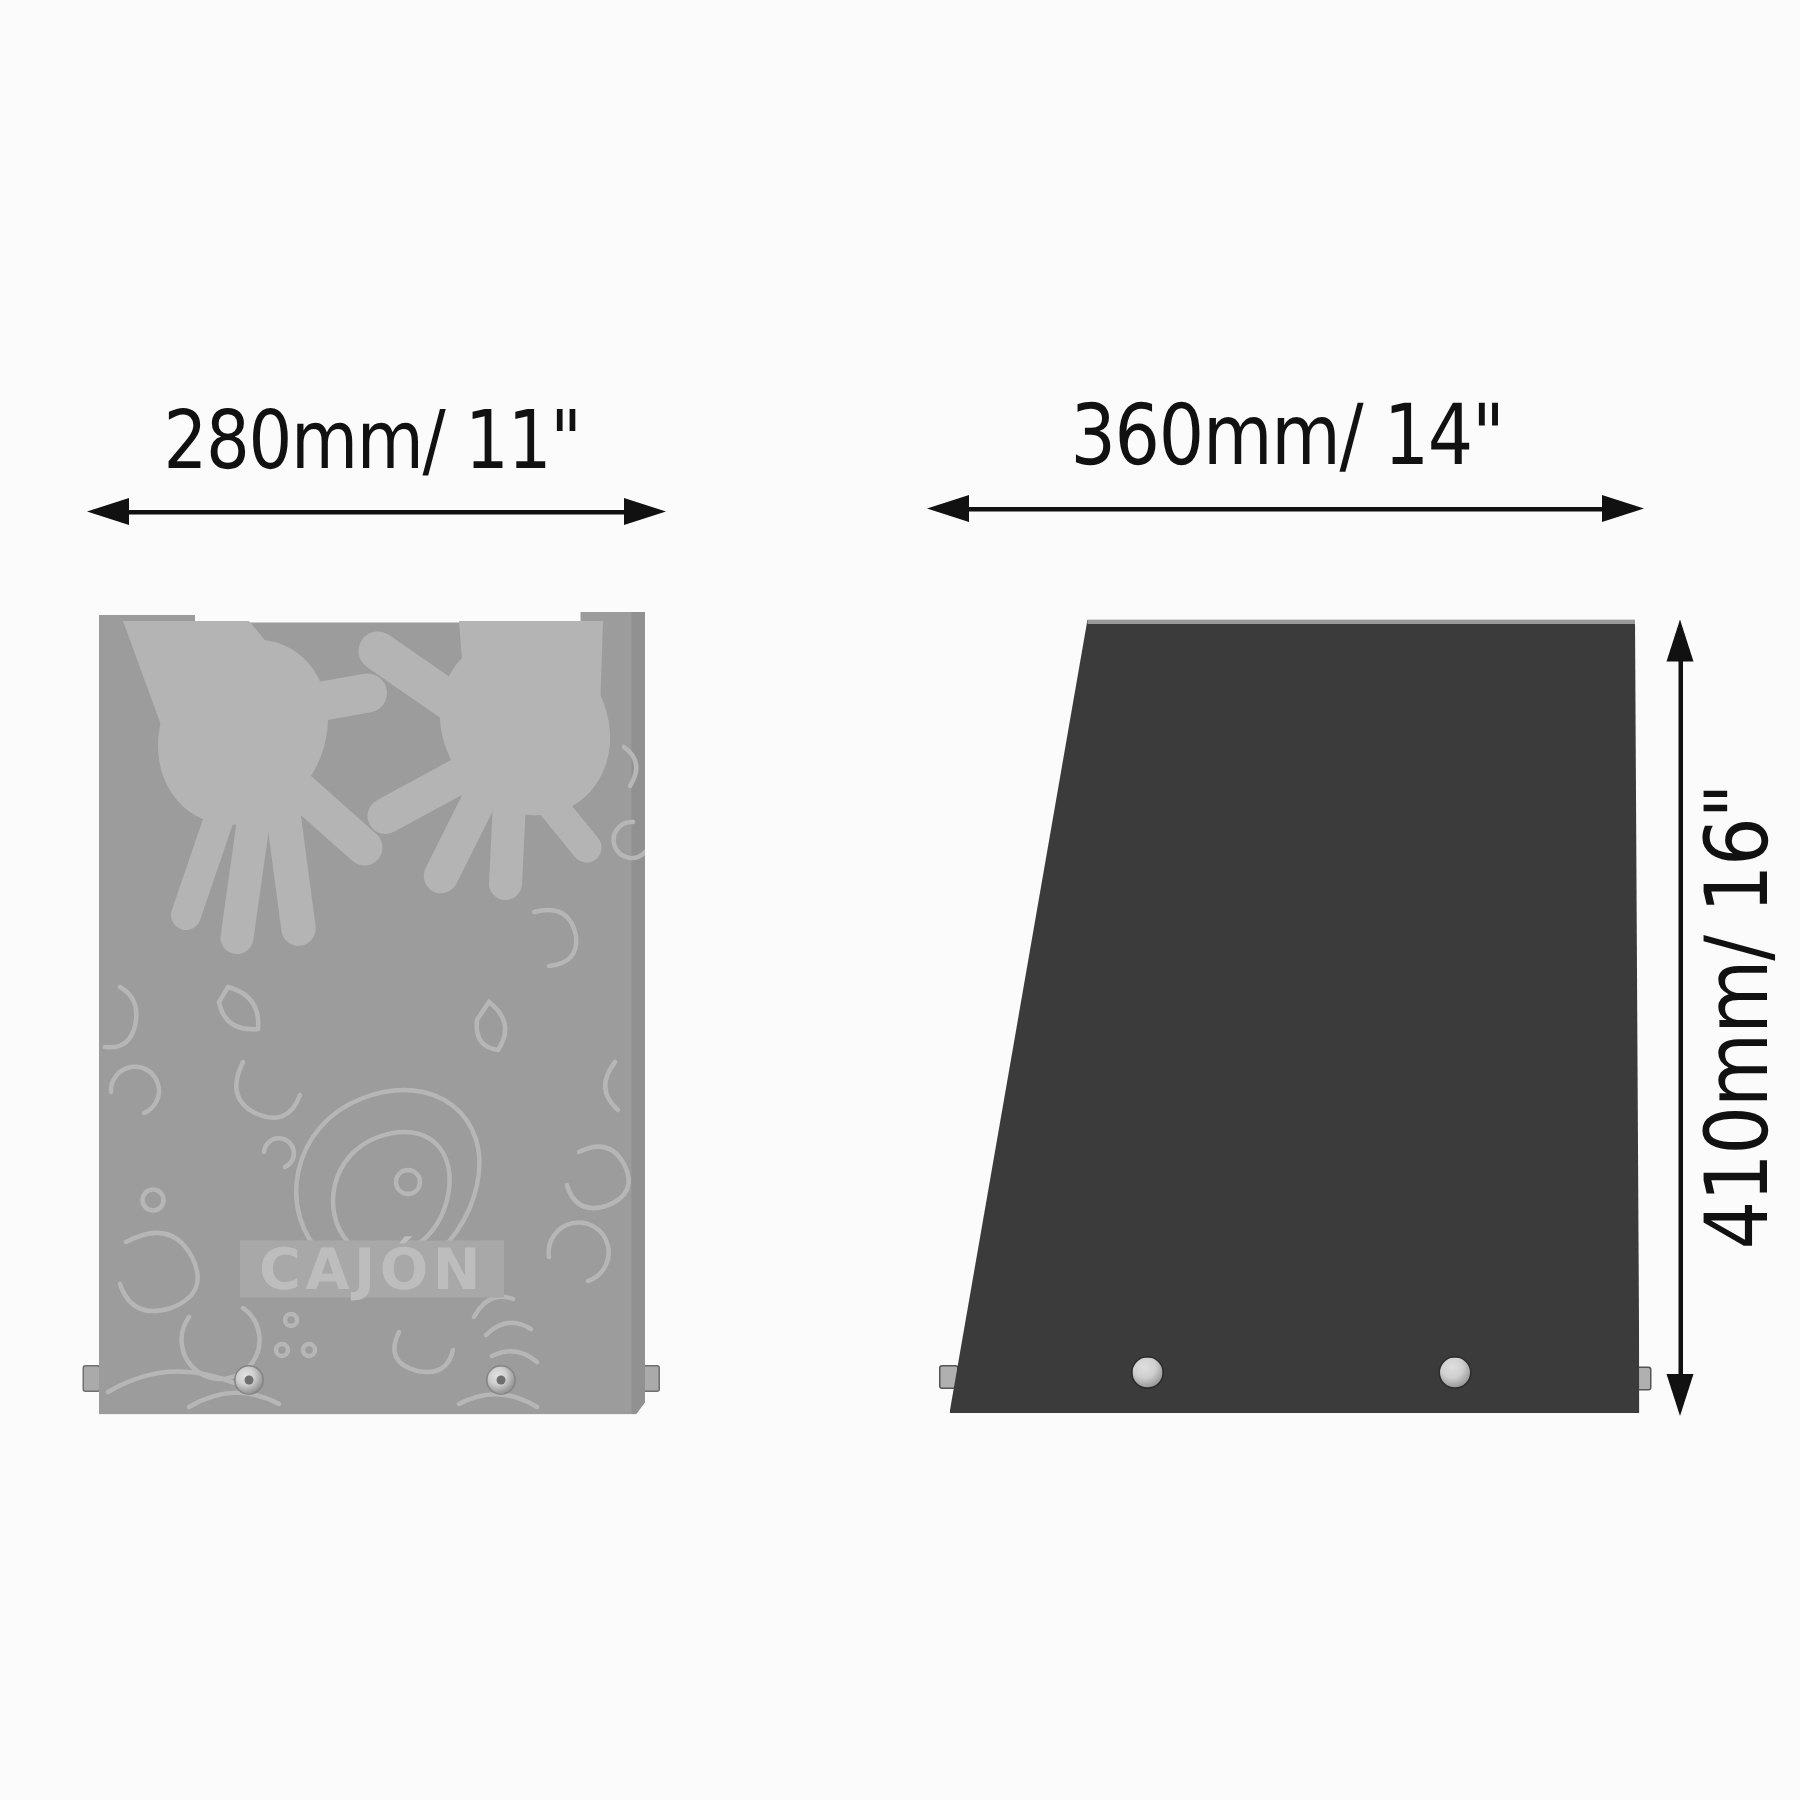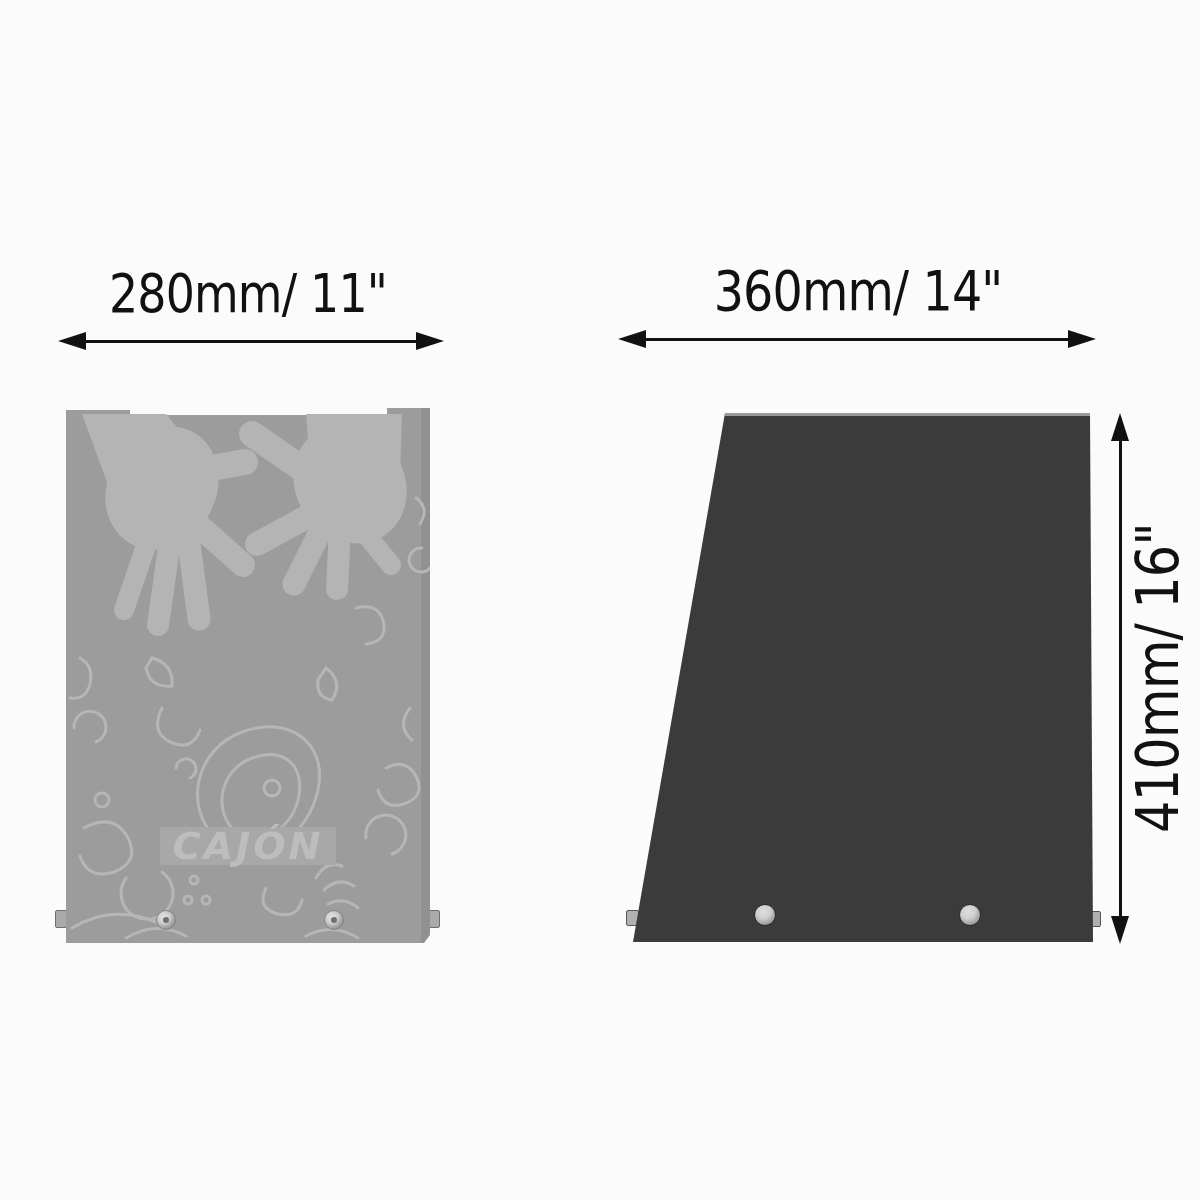--- a/index.html
+++ b/index.html
@@ -45,21 +45,21 @@
   .front-view{ position:absolute; left:66px; top:408px; width:364px; height:535px; }
   .front-panel{
     position:absolute; inset:0; background:var(--front-body);
     clip-path:polygon(0 2px,64px 2px,64px 7px,321px 7px,321px 0,364px 0,364px 527px,358px 535px,0 535px);
     z-index:1;
   }
   .edge-shade{ position:absolute; right:0; top:0; bottom:0; width:9px; background:rgba(0,0,0,0.07); }
   .front-art{ position:absolute; left:0; top:0; z-index:2; }
   .brand-band{
     position:absolute; left:94px; top:419px; width:176px; height:38px; z-index:3;
-    background:var(--label-band); display:flex; align-items:center; justify-content:center;font-style:italic;
+    background:var(--label-band); display:flex; align-items:center; justify-content:center;
   }
   .brand-label{
     font-size:38px; font-weight:bold; letter-spacing:3px; color:var(--label-text); line-height:1;
   }
   .screw{
     position:absolute; width:20px; height:20px; border-radius:50%; z-index:3;
     background:radial-gradient(circle at 38% 35%, #e2e2e2 0%, var(--hardware-light) 35%, #9a9a9a 70%, var(--hardware-dark) 100%);
     border:1px solid #858585; box-sizing:border-box;
     display:flex; align-items:center; justify-content:center;
   }

